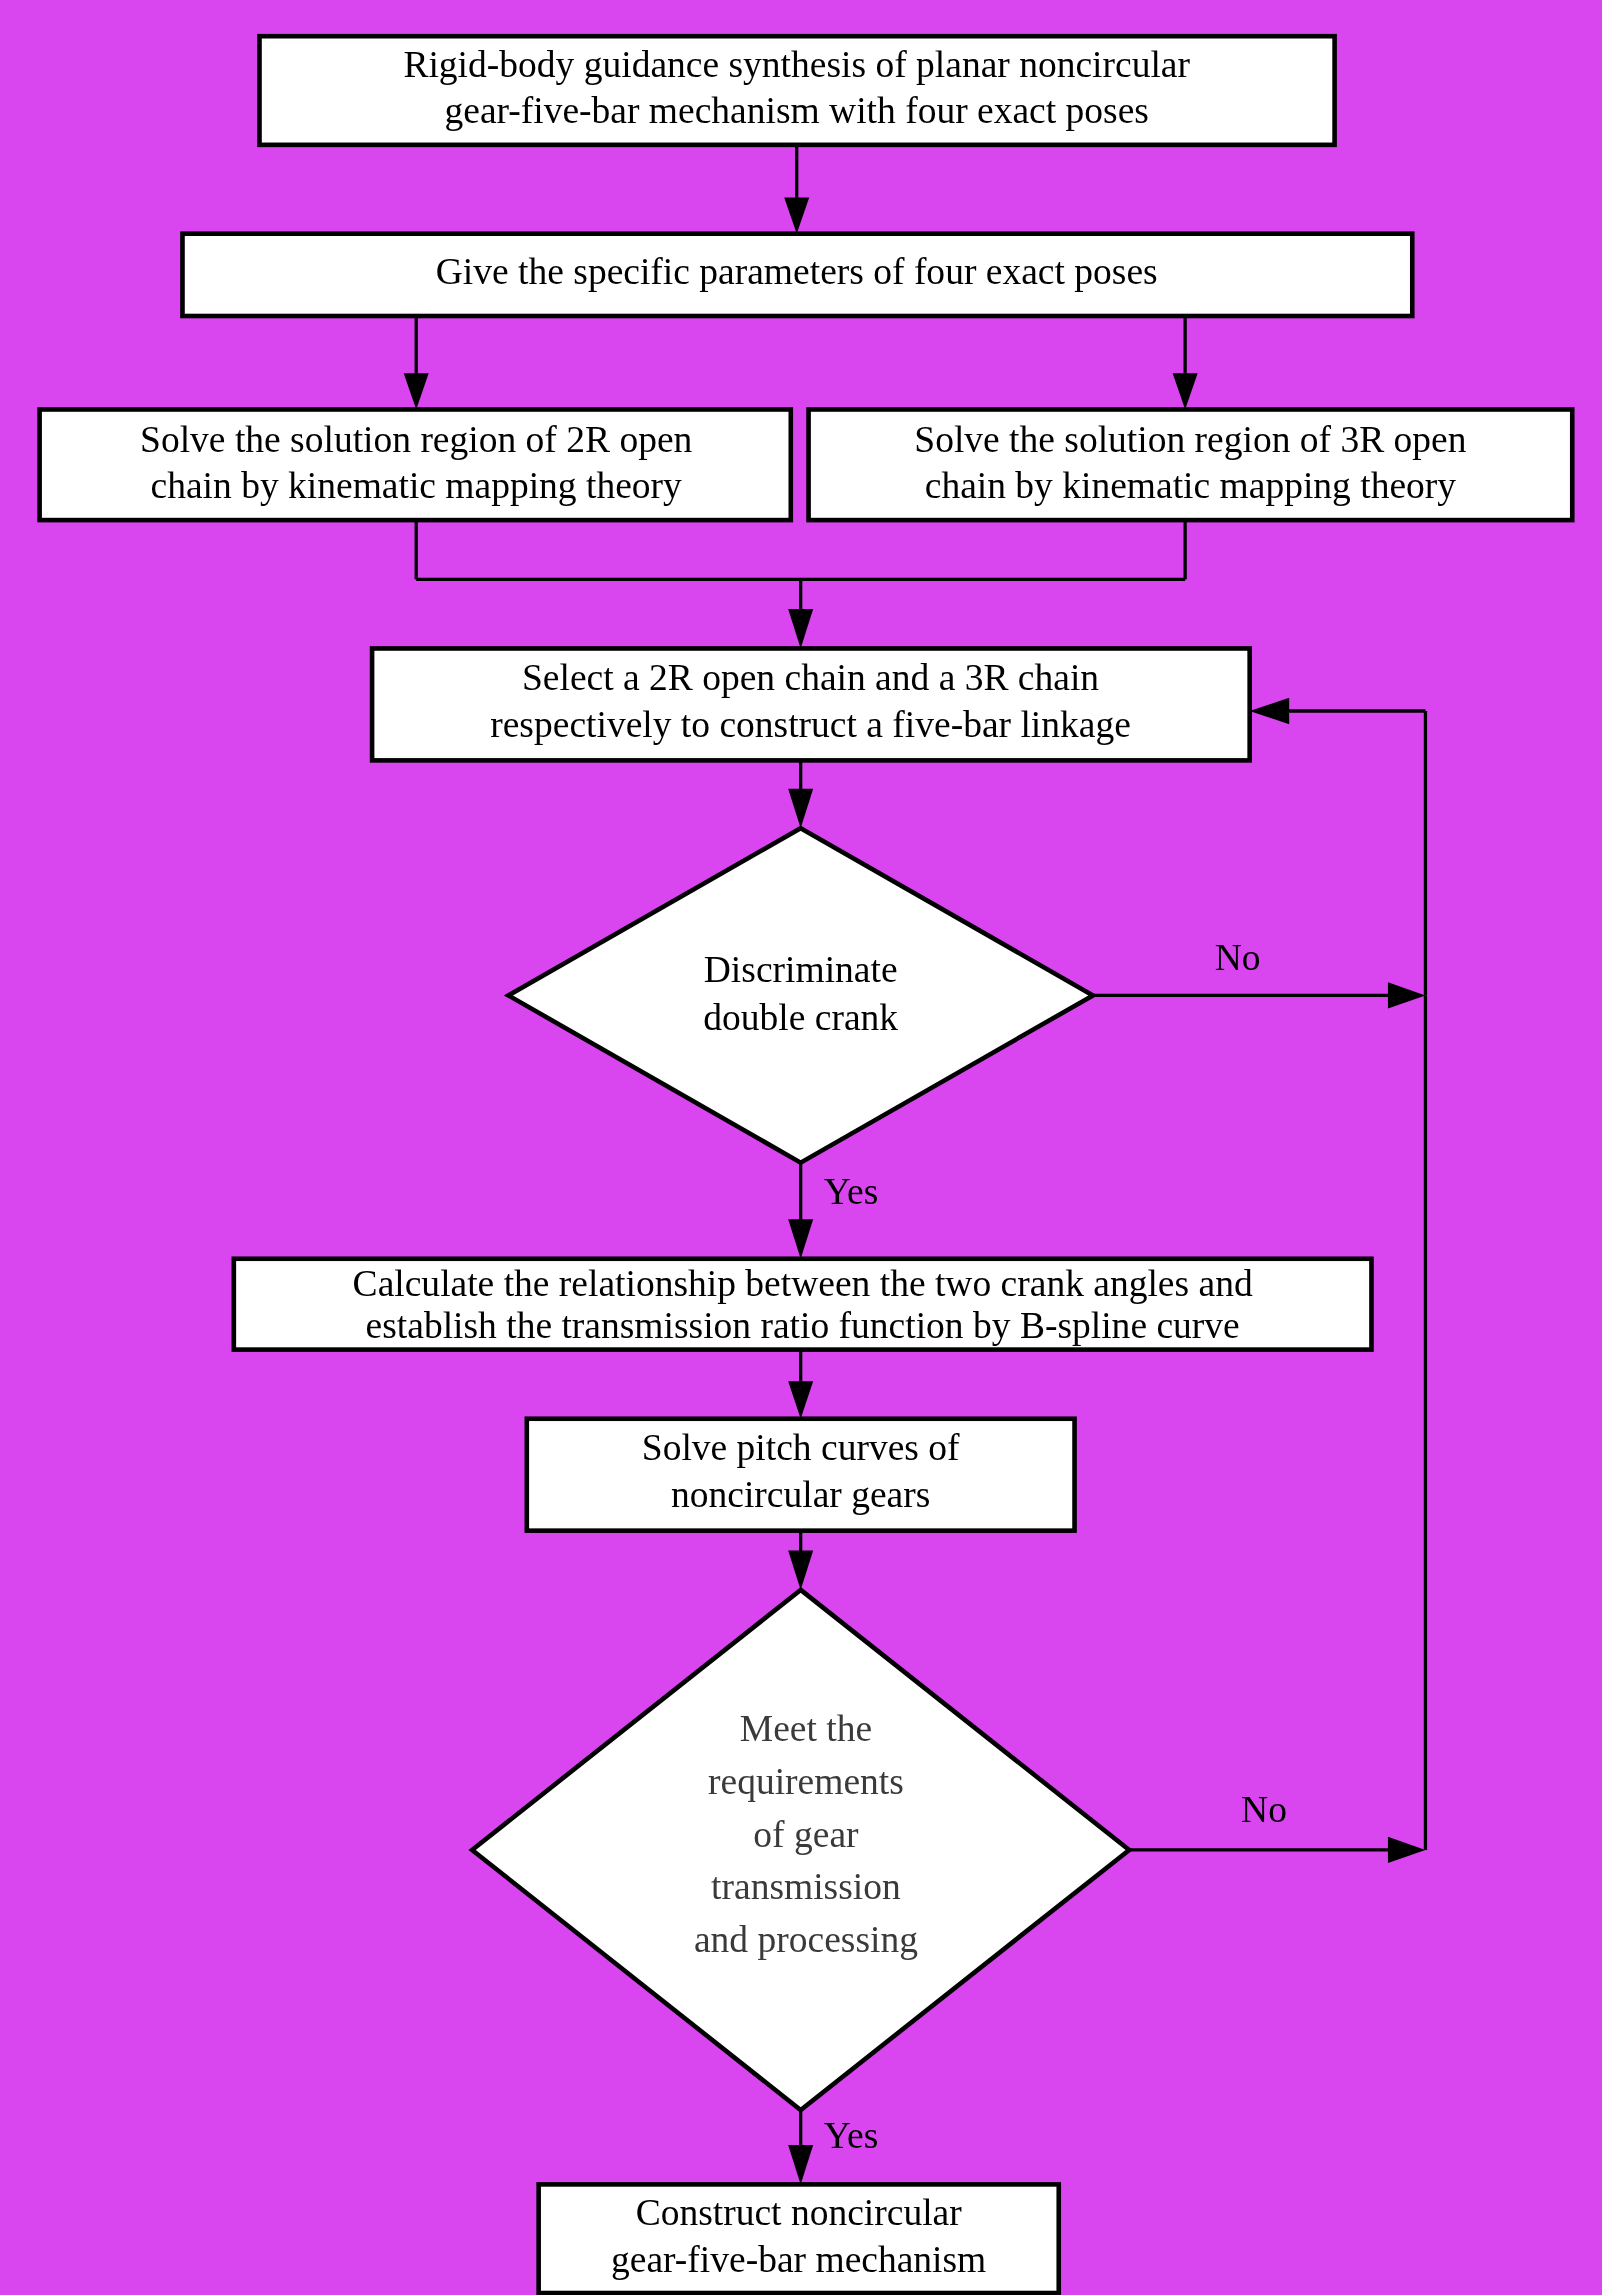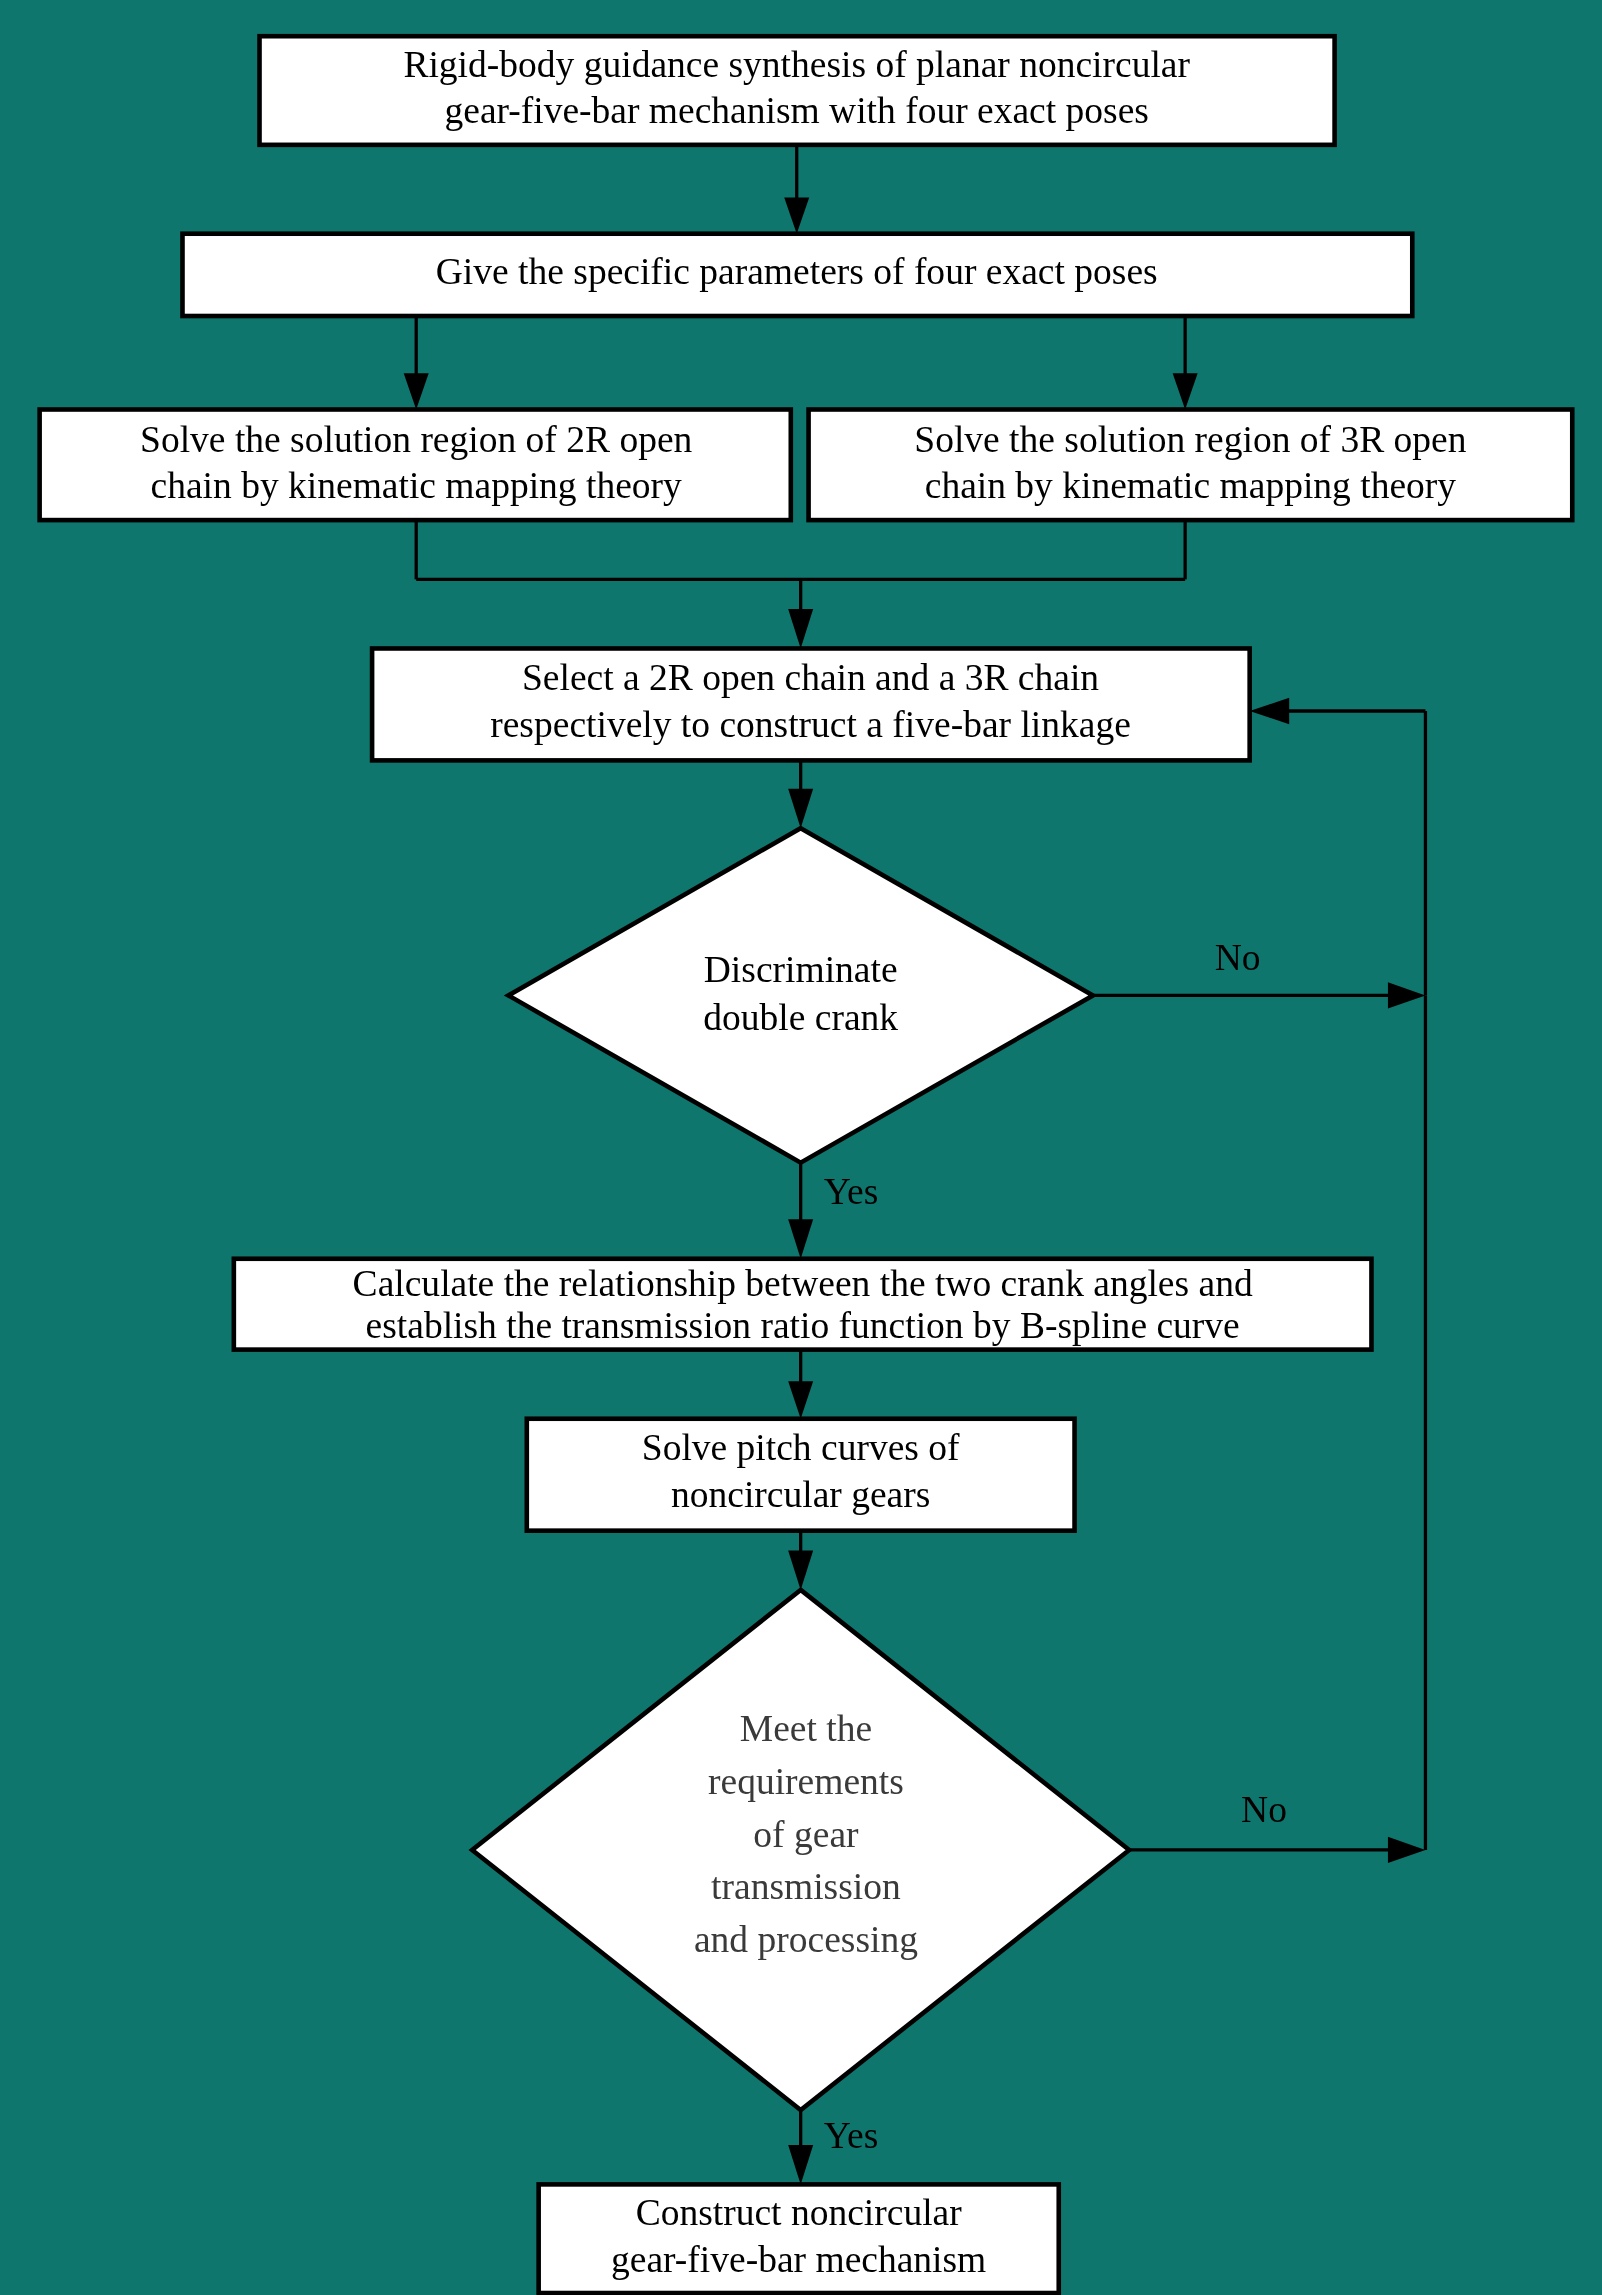--- a/index.html
+++ b/index.html
@@ -4,21 +4,21 @@
 <style>
   html, body {
     margin: 0;
     padding: 0;
     background: #ffffff;
   }
   #flowchart-root {
     position: relative;
     width: 1602px;
     height: 2295px;
-    background: #0f766e;
+    background: #d946ef;
     font-family: "Liberation Serif", "DejaVu Serif", serif;
     overflow: hidden;
   }
   svg#chart-svg {
     position: absolute;
     top: 0; left: 0;
     width: 1602px;
     height: 2295px;
     display: block;
   }

